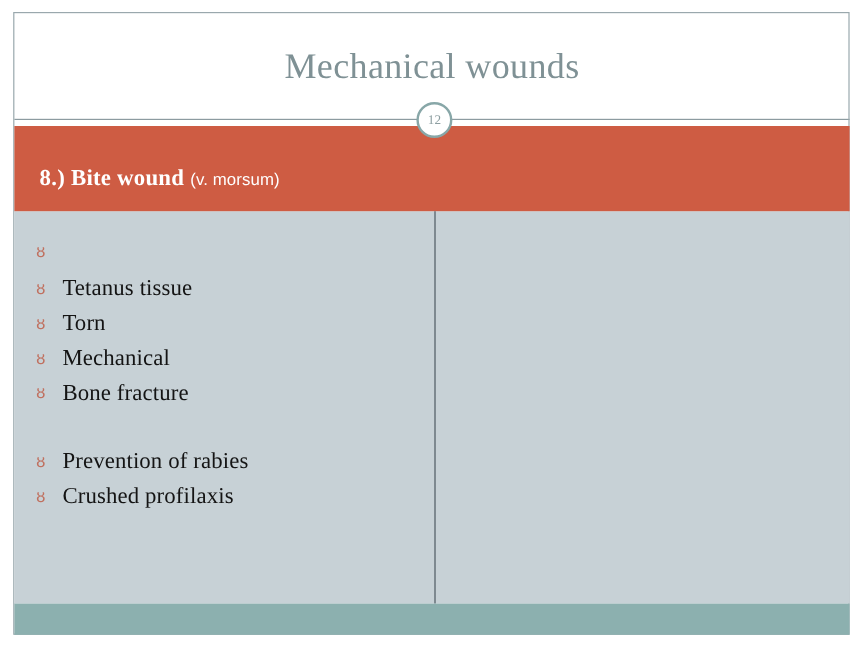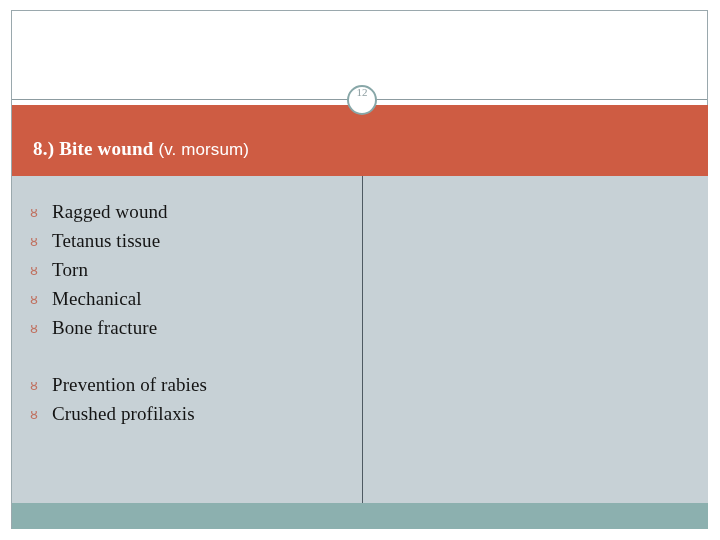--- a/index.html
+++ b/index.html
@@ -77,20 +77,21 @@
     position: absolute;
     left: 347px;
     top: 85px;
     width: 30px;
     height: 30px;
     border-radius: 50%;
     background: #ffffff;
     border: 2px solid #88a7a8;
     box-sizing: border-box;
     display: flex;
+    align-items: center;
     justify-content: center;
     z-index: 6;
   }
   .page-badge::after {
     content: "";
     position: absolute;
     left: 2px;
     top: 2px;
     right: 2px;
     bottom: 2px;
@@ -127,21 +128,21 @@
   }
   .banner-heading .bh-main {
     font-family: "Liberation Serif", serif;
     font-weight: bold;
     font-size: 19px;
     letter-spacing: 0.2px;
   }
   .banner-heading .bh-sub {
     font-family: "Liberation Sans", sans-serif;
     font-weight: normal;
-    font-size: 17px;
+    font-size: 14px;
     letter-spacing: 0.1px;
   }
 
   
   .content-zone {
     position: absolute;
     left: 12px;
     top: 176px;
     width: 696px;
     height: 327px;
@@ -218,20 +219,23 @@
     height: 26px;
     background: #8cb0af;
     z-index: 3;
   }
 </style>
 </head>
 <body>
 
 <div id="slide">
 
+  <div class="header-zone">
+    <div class="slide-title">Mechanical wounds</div>
+  </div>
 
   <div class="header-rule"></div>
 
   <div class="page-badge">
     <span class="page-badge-num">12</span>
   </div>
 
   <div class="banner">
     <div class="banner-heading">
       <span class="bh-main">8.) Bite wound </span><span class="bh-sub">(v. morsum)</span>
@@ -240,21 +244,20 @@
 
   <div class="content-zone"></div>
 
   <div class="column-divider"></div>
 
   <div class="col-left">
 
     <div class="bullet-group g1">
       <div class="bullet-row">
         <span class="bullet-mark">ȣ</span>
-        <span class="bullet-text">Ragged wound</span>
       </div>
       <div class="bullet-row">
         <span class="bullet-mark">ȣ</span>
         <span class="bullet-text">Tetanus tissue</span>
       </div>
       <div class="bullet-row">
         <span class="bullet-mark">ȣ</span>
         <span class="bullet-text">Torn</span>
       </div>
       <div class="bullet-row">

